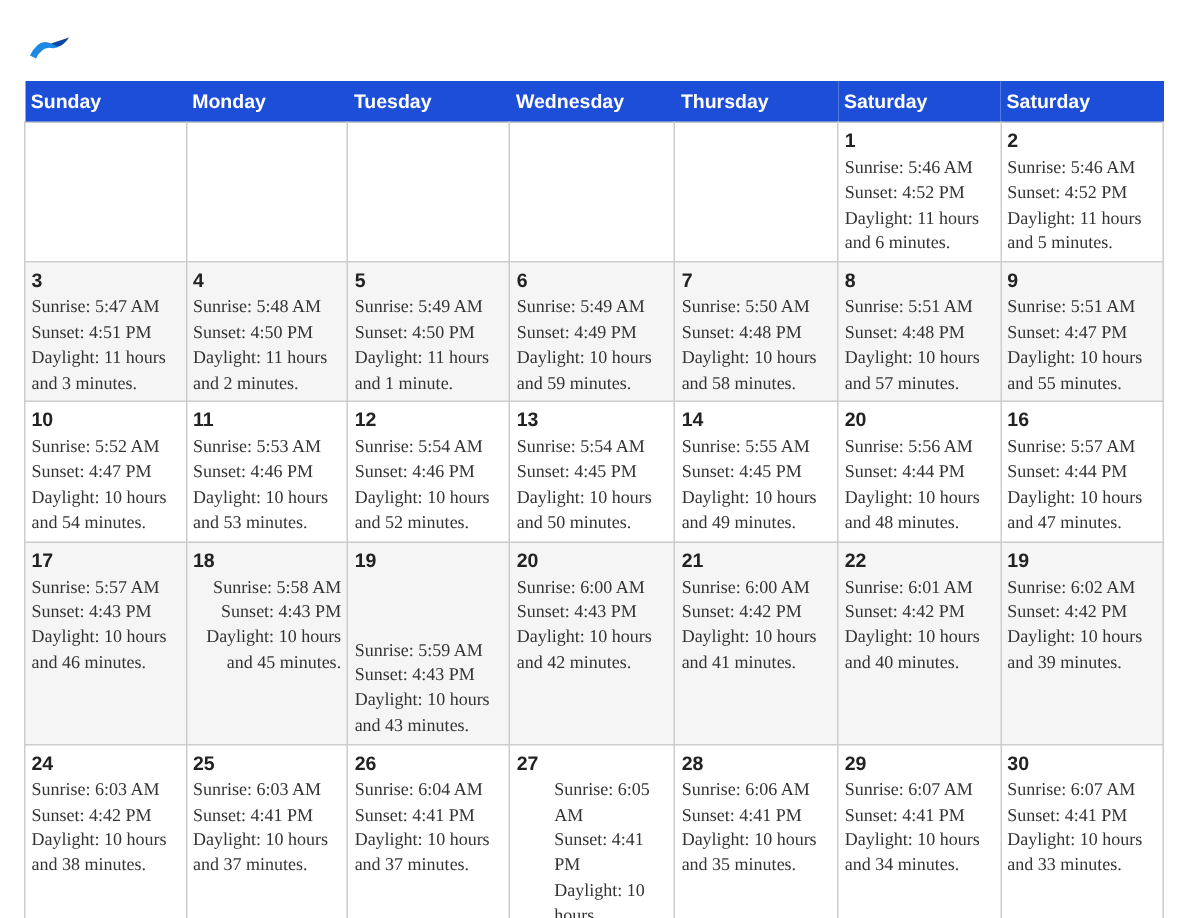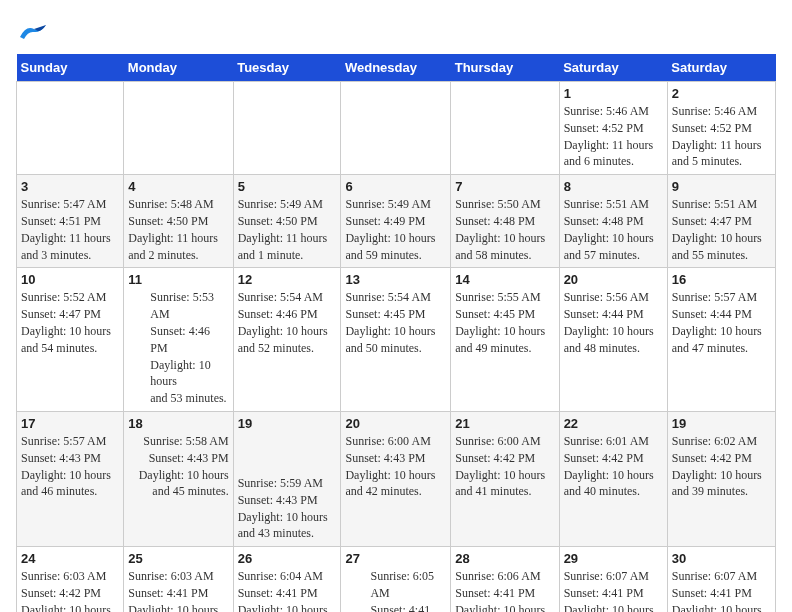--- a/index.html
+++ b/index.html
@@ -192,21 +192,21 @@
       <tr>
         <td>
           <span class="day-num">10</span>
           <div class="day-info" style="white-space: pre-line;">Sunrise: 5:52 AM
 Sunset: 4:47 PM
 Daylight: 10 hours
 and 54 minutes.</div>
         </td>
         <td>
           <span class="day-num">11</span>
-          <div class="day-info" style="white-space: pre-line; margin-left: 22px;">Sunrise: 5:53 AM
+          <div class="day-info" style="white-space: pre-line;">Sunrise: 5:53 AM
 Sunset: 4:46 PM
 Daylight: 10 hours
 and 53 minutes.</div>
         </td>
         <td>
           <span class="day-num">12</span>
           <div class="day-info" style="white-space: pre-line;">Sunrise: 5:54 AM
 Sunset: 4:46 PM
 Daylight: 10 hours
 and 52 minutes.</div>

